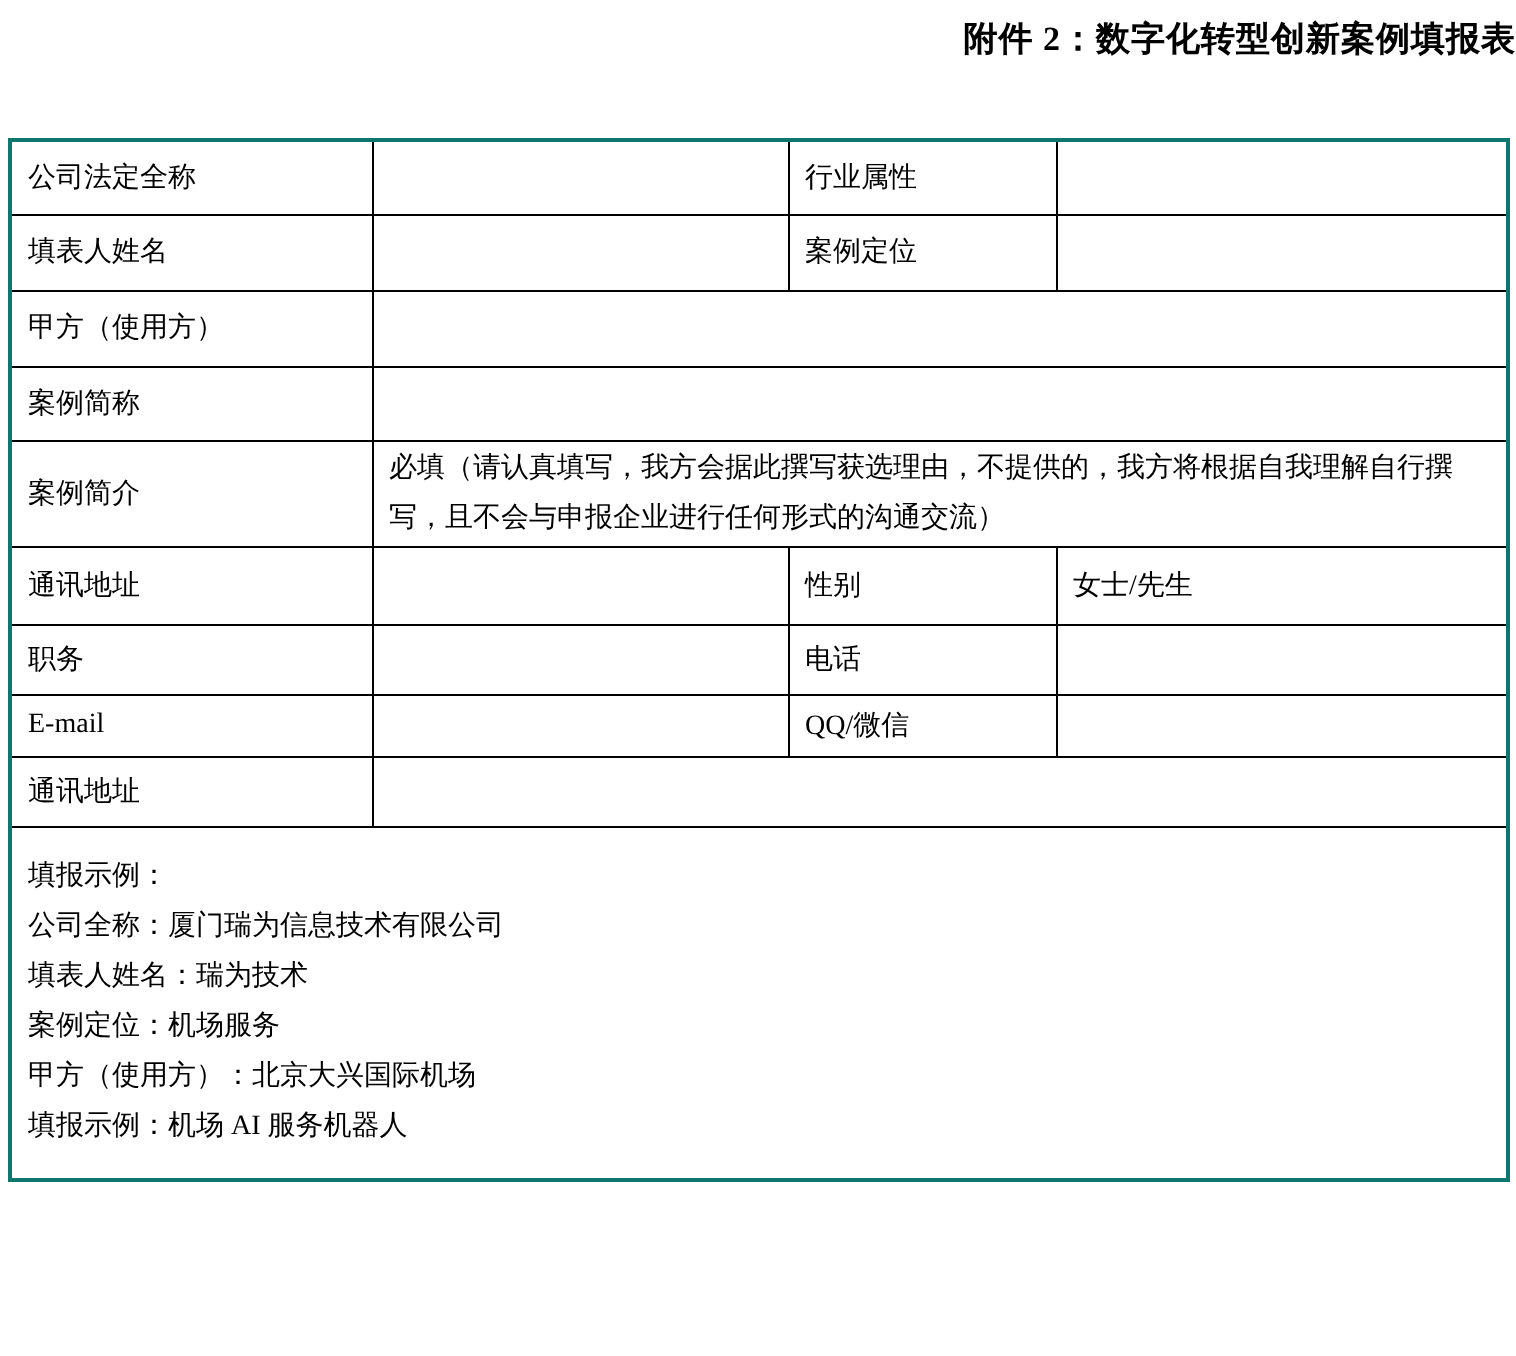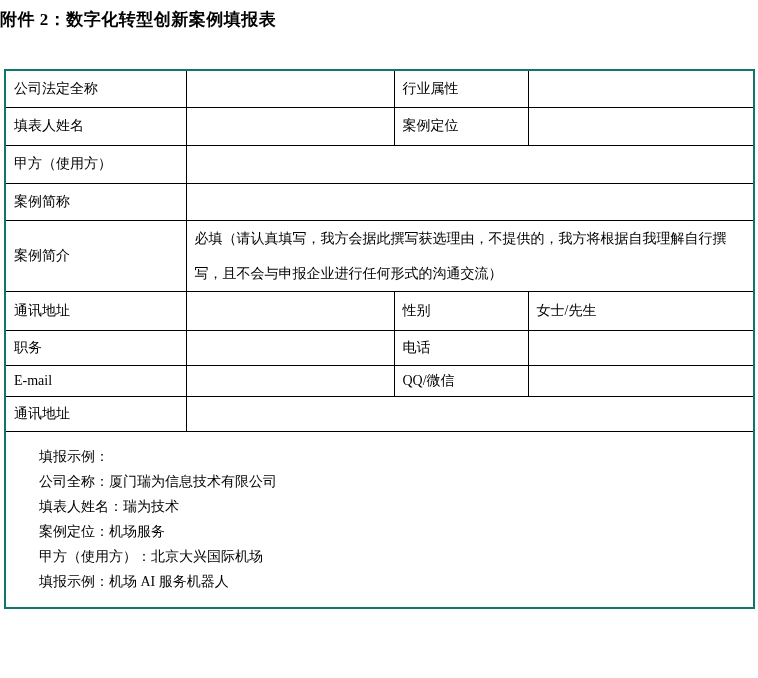--- a/index.html
+++ b/index.html
@@ -10,21 +10,21 @@
   body {
     width: 758px;
     height: 678px;
     position: relative;
     font-family: "Liberation Serif", "DejaVu Serif", serif;
     color: #000000;
   }
   .doc-title {
     margin: 0;
     padding-top: 8px;
-    text-align: left;
+    text-align: right;
     font-size: 17px;
     font-weight: bold;
     letter-spacing: 0.5px;
   }
   table.form-table {
     position: absolute;
     left: 4px;
     top: 69px;
     width: 749px;
     border-collapse: collapse;
@@ -43,31 +43,30 @@
   tr.r3  { height: 38px; }
   tr.r4  { height: 37px; margin-left: 44px; }
   tr.r5  { height: 53px; margin-top: 28px; }
   tr.r6  { height: 39px; }
   tr.r7  { height: 35px; }
   tr.r8  { height: 31px; }
   tr.r9  { height: 35px; }
   tr.r10 { height: 100px; }
   tr.r11 { height: 177px; }
   td.note-cell {
-    line-height: 35px;
+    line-height: 25px;
     padding-right: 8px;
   }
   td.example-cell {
     vertical-align: top;
     padding-top: 3px;
   }
   .example-line {
     line-height: 25px;
     white-space: pre;
-    margin-left: 25px;
   }
 </style>
 </head>
 <body>
 
 <div class="page">
 
   <h1 class="doc-title">附件 2：数字化转型创新案例填报表</h1>
 
   <table class="form-table">

